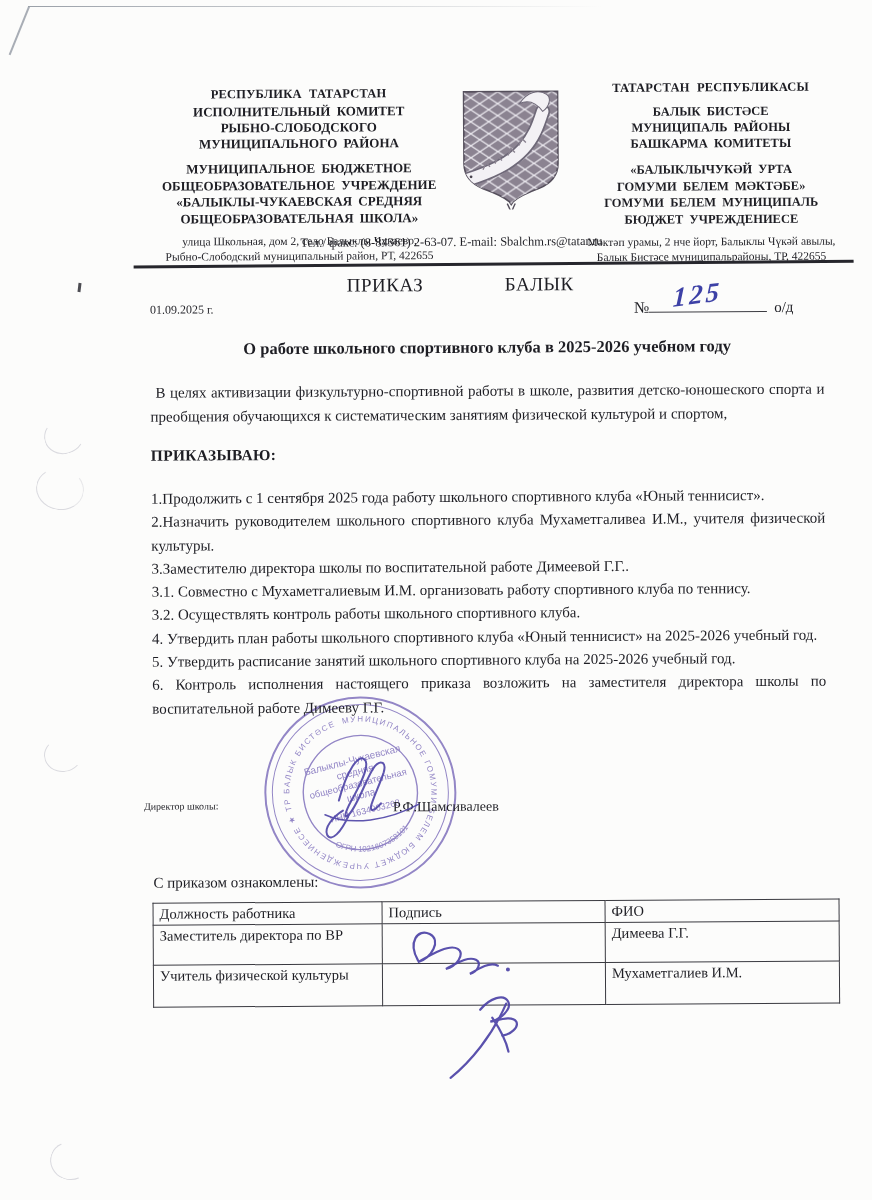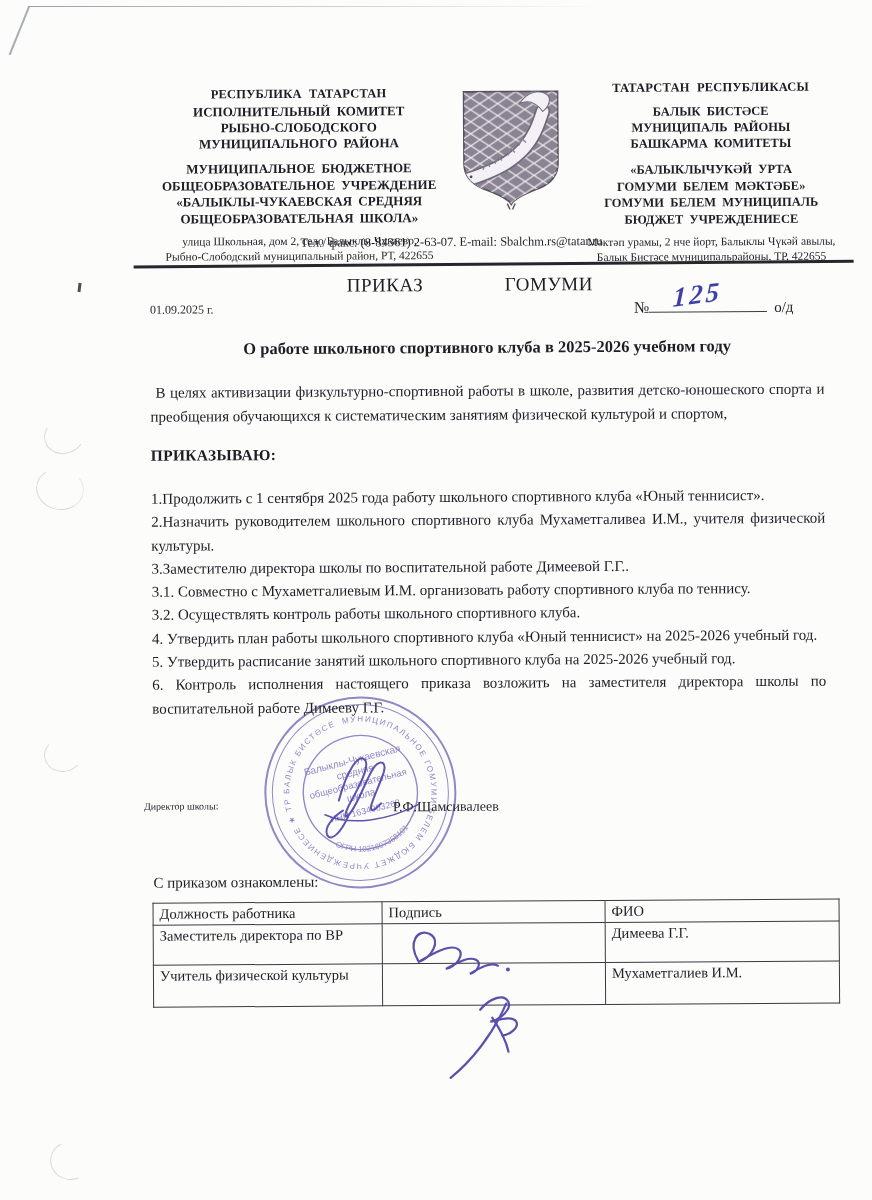--- a/index.html
+++ b/index.html
@@ -136,21 +136,21 @@
         <div>Мәктәп урамы, 2 нче йорт, Балыклы Чүкәй авылы,</div>
         <div>Балык Бистәсе муниципальрайоны, ТР, 422655</div>
       </div>
     </div>
 
     <div class="contact">Тел./ факс: (8-84361) 2-63-07. E-mail: Sbalchm.rs@tatar.ru</div>
 
     <div class="rule"></div>
 
     <div class="word-ru">ПРИКАЗ</div>
-    <div class="word-tat">ГОМУМИ</div>
+    <div class="word-tat">БАЛЫК</div>
 
     <div class="date">01.09.2025 г.</div>
     <div class="numline">
       <span>№</span><span class="num-underline"><span class="num-hand">125</span></span><span class="num-suffix">о/д</span>
     </div>
 
     <div class="doc-title">О работе школьного спортивного клуба в 2025-2026 учебном году</div>
 
     <div class="preamble">В целях активизации физкультурно-спортивной работы в школе, развития детско-юношеского спорта и преобщения обучающихся к систематическим занятиям физической культурой и спортом,</div>
 

